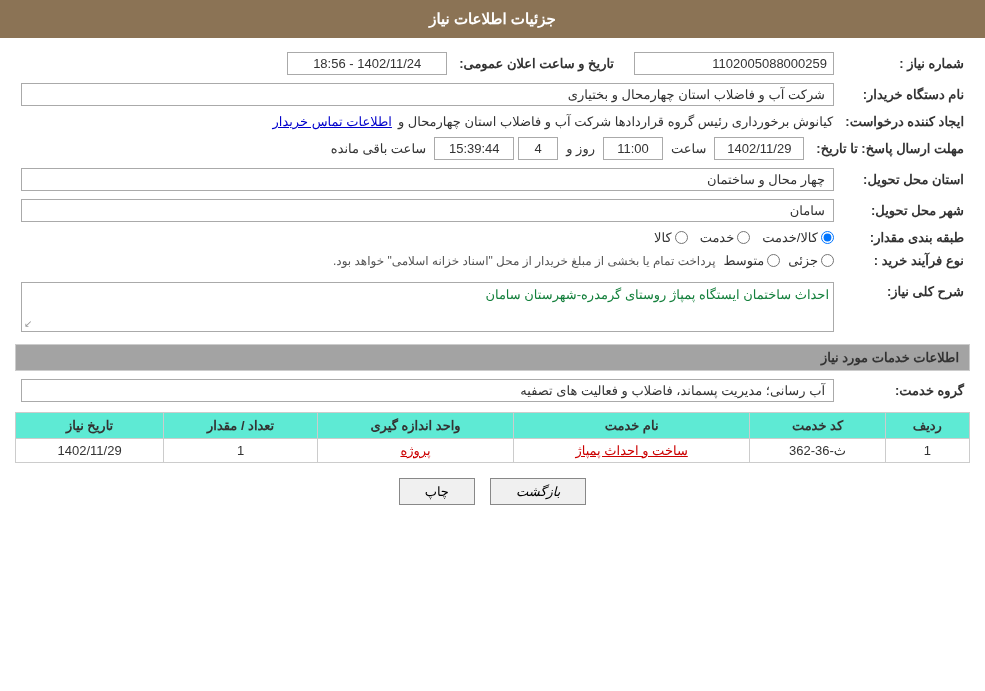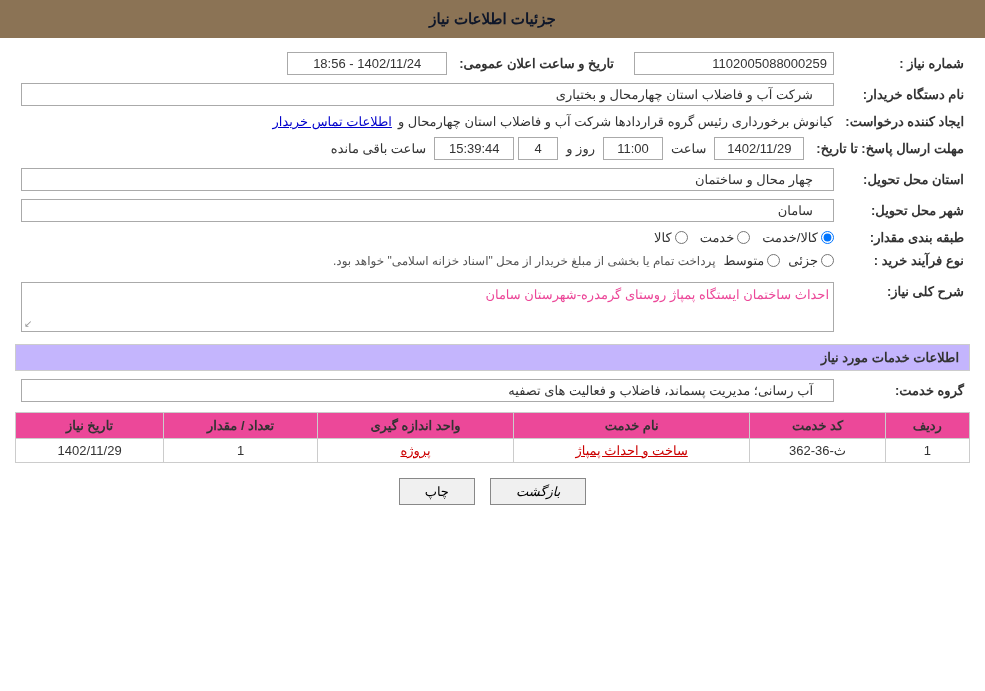--- a/index.html
+++ b/index.html
@@ -11,21 +11,21 @@
       color: #333;
     }
     .page-wrapper {
       max-width: 985px;
       margin: 0 auto;
       background: #fff;
       min-height: 691px;
     }
     .header-bar {
       background: #8B7355;
-      color: #0f172a;
+      color: #ffffff;
       text-align: center;
       padding: 10px 0;
       font-size: 15px;
       font-weight: bold;
     }
     .content {
       padding: 10px 15px;
     }
     .info-table {
       width: 100%;
@@ -49,21 +49,21 @@
       border: 1px solid #aaa;
       background: #fff;
       padding: 3px 6px;
       min-height: 22px;
       display: inline-block;
     }
     .input-full {
       width: 100%;
       border: 1px solid #aaa;
       background: #fff;
-      padding: 3px 20px;
+      padding: 3px 8px;
       min-height: 22px;
     }
     .date-box {
       border: 1px solid #aaa;
       background: #fff;
       padding: 3px 8px;
       display: inline-block;
       min-width: 80px;
       text-align: center;
     }
@@ -77,54 +77,54 @@
       align-items: center;
       gap: 12px;
       direction: rtl;
     }
     .radio-item {
       display: flex;
       align-items: center;
       gap: 3px;
     }
     .divider-section {
-      background: #c4b5fd;
+      background: #a3a3a3;
       border: 1px solid #ccc;
       padding: 5px 10px;
       font-weight: bold;
       margin: 8px 0 4px 0;
       text-align: right;
     }
     .desc-box {
       width: 100%;
       border: 1px solid #aaa;
       min-height: 50px;
       background: #fff;
       padding: 4px;
       position: relative;
     }
     .desc-text {
-      color: #ec4899;
+      color: #15803d;
       text-align: right;
       direction: rtl;
     }
     .desc-corner {
       position: absolute;
       bottom: 2px;
       left: 2px;
       font-size: 10px;
       color: #999;
     }
     .data-table {
       width: 100%;
       border-collapse: collapse;
       margin-top: 6px;
     }
     .data-table th {
-      background: #ec4899;
+      background: #5eead4;
       border: 1px solid #ccc;
       padding: 5px 8px;
       text-align: center;
       font-weight: bold;
     }
     .data-table td {
       border: 1px solid #ccc;
       padding: 4px 8px;
       text-align: center;
     }

